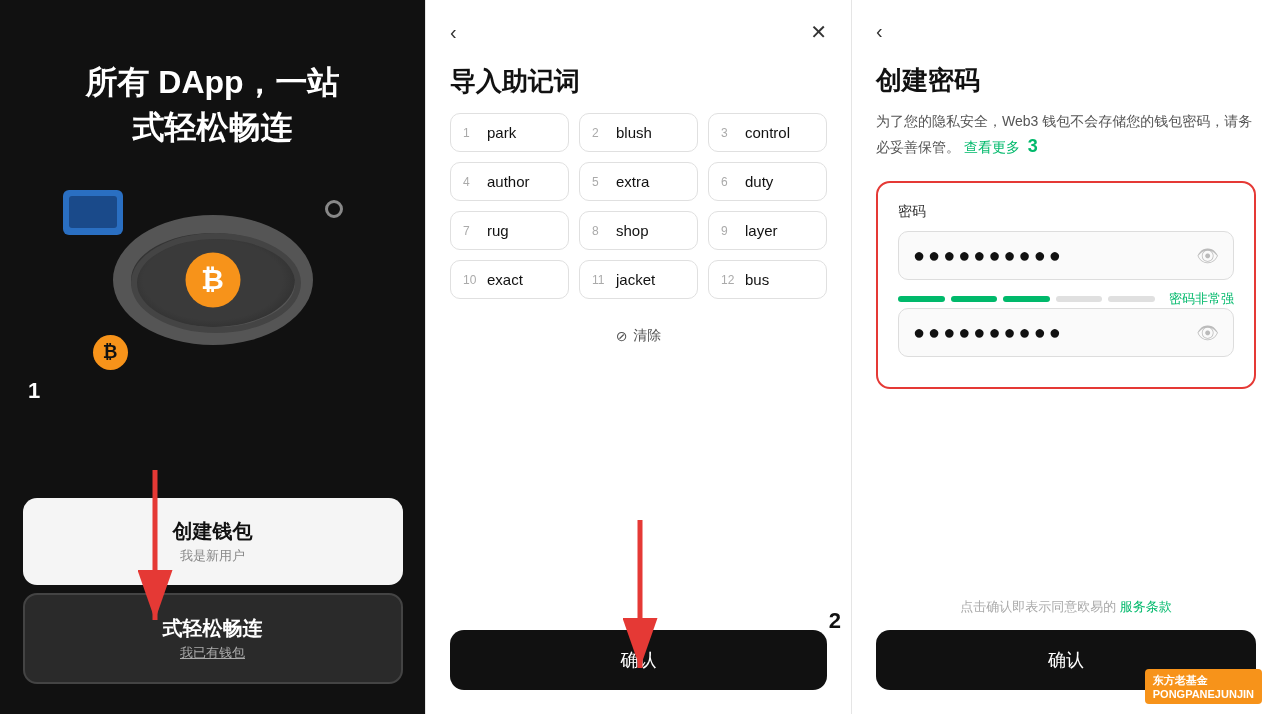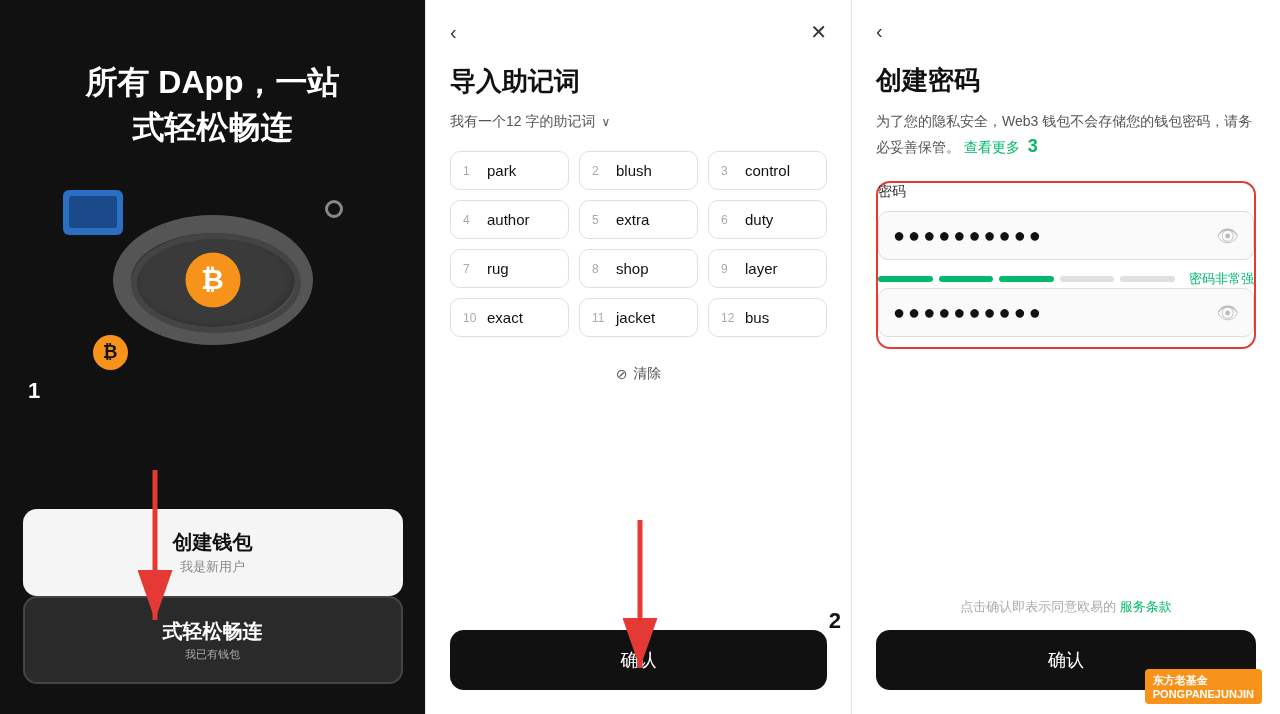--- a/index.html
+++ b/index.html
@@ -115,21 +115,21 @@
       height: 18px;
       border: 3px solid #888;
       border-radius: 50%;
     }
     .panel-left-buttons {
       width: 380px;
       margin-top: auto;
       margin-bottom: 30px;
       display: flex;
       flex-direction: column;
-      gap: 0;
+      gap: 8px;
     }
     .btn-create {
       width: 100%;
       padding: 20px;
       background: #f5f5f5;
       border: none;
       border-radius: 14px;
       cursor: pointer;
       display: flex;
       flex-direction: column;
@@ -155,23 +155,24 @@
       display: flex;
       flex-direction: column;
       align-items: center;
     }
     .btn-import-main {
       font-size: 20px;
       font-weight: bold;
       color: #ffffff;
     }
     .btn-import-sub {
-      font-size: 11px;
+      font-size: 13px;
       color: #aaa;
       margin-top: 2px;
+      text-decoration: underline;
     }
     .label-number {
       position: absolute;
       color: white;
       font-size: 22px;
       font-weight: bold;
     }
 
     
     .panel-middle {
@@ -302,21 +303,21 @@
     .number-badge {
       display: inline-block;
       color: #00b96b;
       font-size: 18px;
       font-weight: bold;
       margin-left: 4px;
     }
     .password-section {
       border: 2px solid #e53935;
       border-radius: 14px;
-      padding: 0;
+      padding: 20px;
       margin-bottom: 16px;
     }
     .password-label {
       font-size: 14px;
       color: #333;
       margin-bottom: 10px;
     }
     .password-input-row {
       display: flex;
       align-items: center;
@@ -447,24 +448,20 @@
     </button>
   </div>
 </div>
 
 <div class="panel-middle">
   <div class="panel-nav">
     <span class="nav-icon">‹</span>
     <span class="nav-icon">✕</span>
   </div>
   <div class="panel-title">导入助记词</div>
-  <div class="mnemonic-selector">
-    <span class="mnemonic-selector-text">我有一个12 字的助记词</span>
-    <span class="mnemonic-selector-arrow">∨</span>
-  </div>
 
   <div class="mnemonic-grid" id="mnemonic-grid">
       <div class="mnemonic-cell">
         <span class="mnemonic-num">1</span>
         <span class="mnemonic-word">park</span>
       </div>
       <div class="mnemonic-cell">
         <span class="mnemonic-num">2</span>
         <span class="mnemonic-word">blush</span>
       </div>

